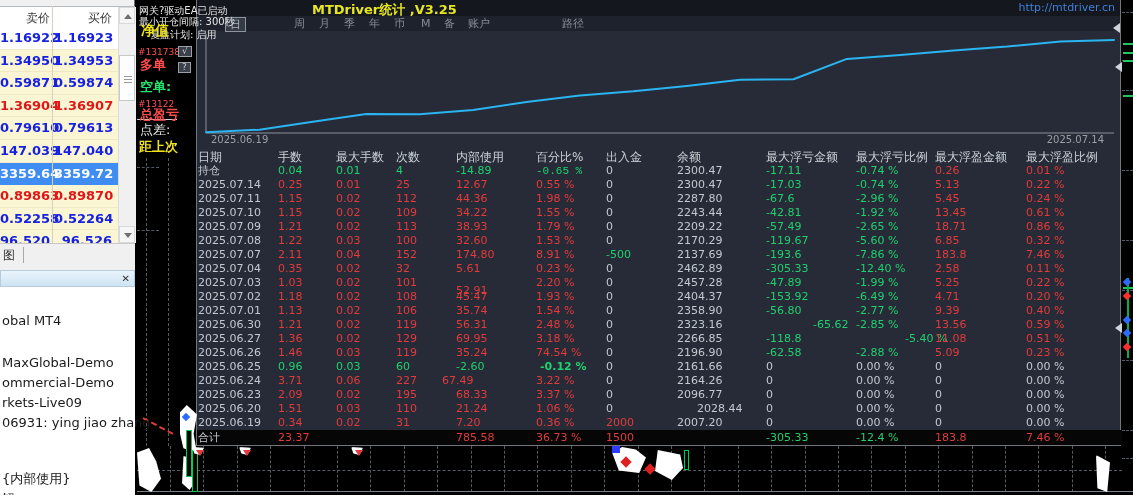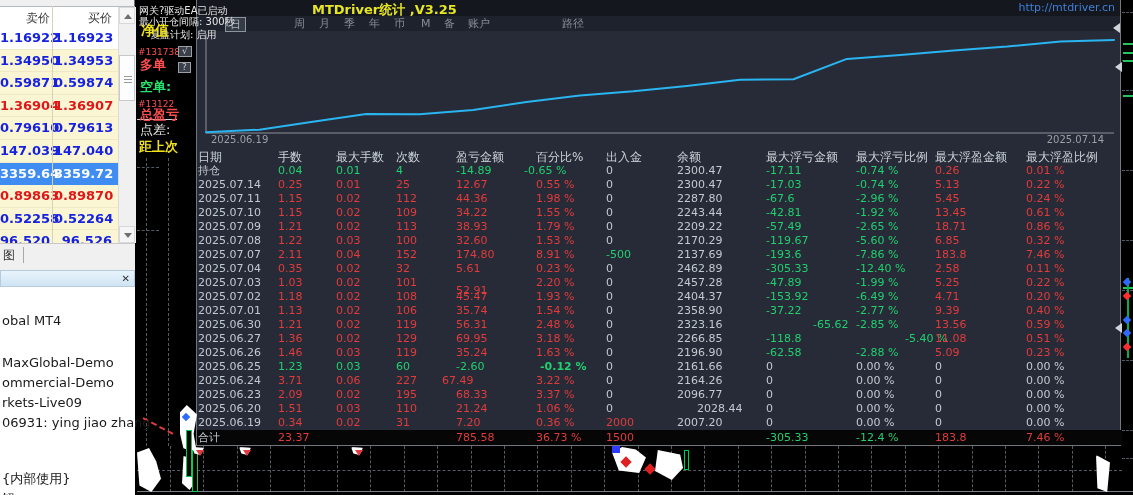--- a/index.html
+++ b/index.html
@@ -204,37 +204,37 @@
       <polyline id="equity-line" fill="none" stroke-width="2" stroke-linejoin="round" stroke-linecap="round" points="9.0,102.2 62.4,99.7 115.8,91.7 169.2,83.9 222.6,84.2 276.1,80.1 329.5,72.0 382.9,65.4 436.3,61.3 489.7,56.0 543.1,49.8 596.5,49.2 649.9,28.9 703.4,25.1 756.8,20.5 810.2,16.6 863.6,11.4 917.0,9.9" stroke="#2ab4f0"></polyline>
     </svg>
     <span class="axis-label" style="left:14px;top:134px;">2025.06.19</span>
     <span class="axis-label" style="right:16px;top:134px;">2025.07.14</span>
 
     <div id="t-head" class="abs" style="left:0;top:150px;width:925px;height:14px;">
         <div class="tcell" style="left: 1px;">日期</div>
         <div class="tcell" style="left: 81px;">手数</div>
         <div class="tcell" style="left: 139px;">最大手数</div>
         <div class="tcell" style="left: 199px;">次数</div>
-        <div class="tcell" style="left: 259px;">盈亏金额</div>
+        <div class="tcell" style="left: 259px;">内部使用</div>
         <div class="tcell" style="left: 339px;">百分比%</div>
         <div class="tcell" style="left: 409px;">出入金</div>
         <div class="tcell" style="left: 480px;">余额</div>
         <div class="tcell" style="left: 569px;">最大浮亏金额</div>
         <div class="tcell" style="left: 659px;">最大浮亏比例</div>
         <div class="tcell" style="left: 738px;">最大浮盈金额</div>
         <div class="tcell" style="left: 829px;">最大浮盈比例</div>
       </div>
     <div id="t-body" class="abs" style="left:0;top:164px;width:925px;">
         <div class="trow">
           <div class="tcell c-dim" style="left: 1px;">持仓</div>
           <div class="tcell c-green" style="left: 81px;">0.04</div>
           <div class="tcell c-green" style="left: 139px;">0.01</div>
           <div class="tcell c-green" style="left: 199px;">4</div>
           <div class="tcell c-green" style="left: 259px;">-14.89</div>
-          <div class="tcell c-green" style="left: 327px;">-0.65 %</div>
+          <div class="tcell c-green" style="left: 339px; font-family: Liberation Mono, monospace;">-0.65 %</div>
           <div class="tcell c-dim" style="left: 409px;">0</div>
           <div class="tcell c-dim" style="left: 480px;">2300.47</div>
           <div class="tcell c-green" style="left: 569px;">-17.11</div>
           <div class="tcell c-green" style="left: 659px;">-0.74 %</div>
           <div class="tcell c-red" style="left: 738px;">0.26</div>
           <div class="tcell c-red" style="left: 829px;">0.01 %</div>
         </div>
         <div class="trow">
           <div class="tcell c-dim" style="left: 1px;">2025.07.14</div>
           <div class="tcell c-red" style="left: 81px;">0.25</div>
@@ -363,21 +363,21 @@
         </div>
         <div class="trow">
           <div class="tcell c-dim" style="left: 1px;">2025.07.01</div>
           <div class="tcell c-red" style="left: 81px;">1.13</div>
           <div class="tcell c-red" style="left: 139px;">0.02</div>
           <div class="tcell c-red" style="left: 199px;">106</div>
           <div class="tcell c-red" style="left: 259px;">35.74</div>
           <div class="tcell c-red" style="left: 339px;">1.54 %</div>
           <div class="tcell c-dim" style="left: 409px;">0</div>
           <div class="tcell c-dim" style="left: 480px;">2358.90</div>
-          <div class="tcell c-green" style="left: 569px;">-37.22</div>
+          <div class="tcell c-green" style="left: 569px;">-56.80</div>
           <div class="tcell c-green" style="left: 659px;">-2.77 %</div>
           <div class="tcell c-red" style="left: 738px;">9.39</div>
           <div class="tcell c-red" style="left: 829px;">0.40 %</div>
         </div>
         <div class="trow">
           <div class="tcell c-dim" style="left: 1px;">2025.06.30</div>
           <div class="tcell c-red" style="left: 81px;">1.21</div>
           <div class="tcell c-red" style="left: 139px;">0.02</div>
           <div class="tcell c-red" style="left: 199px;">119</div>
           <div class="tcell c-red" style="left: 259px;">56.31</div>
@@ -402,31 +402,31 @@
           <div class="tcell c-green" style="left: 663px; margin-left: 45px;">-5.40 %</div>
           <div class="tcell c-red" style="left: 738px;">11.08</div>
           <div class="tcell c-red" style="left: 829px;">0.51 %</div>
         </div>
         <div class="trow">
           <div class="tcell c-dim" style="left: 1px;">2025.06.26</div>
           <div class="tcell c-red" style="left: 81px;">1.46</div>
           <div class="tcell c-red" style="left: 139px;">0.03</div>
           <div class="tcell c-red" style="left: 199px;">119</div>
           <div class="tcell c-red" style="left: 259px;">35.24</div>
-          <div class="tcell c-red" style="left: 339px;">1.63 %</div>
+          <div class="tcell c-red" style="left: 339px;">74.54 %</div>
           <div class="tcell c-dim" style="left: 409px;">0</div>
           <div class="tcell c-dim" style="left: 480px;">2196.90</div>
           <div class="tcell c-green" style="left: 569px;">-62.58</div>
           <div class="tcell c-green" style="left: 659px;">-2.88 %</div>
           <div class="tcell c-red" style="left: 738px;">5.09</div>
           <div class="tcell c-red" style="left: 829px;">0.23 %</div>
         </div>
         <div class="trow">
           <div class="tcell c-dim" style="left: 1px;">2025.06.25</div>
-          <div class="tcell c-green" style="left: 81px;">1.23</div>
+          <div class="tcell c-green" style="left: 81px;">0.96</div>
           <div class="tcell c-green" style="left: 139px;">0.03</div>
           <div class="tcell c-green" style="left: 199px;">60</div>
           <div class="tcell c-green" style="left: 259px;">-2.60</div>
           <div class="tcell c-green" style="left: 343px; font-weight: bold;">-0.12 %</div>
           <div class="tcell c-dim" style="left: 409px;">0</div>
           <div class="tcell c-dim" style="left: 480px;">2161.66</div>
           <div class="tcell c-dim" style="left: 569px;">0</div>
           <div class="tcell c-dim" style="left: 659px;">0.00 %</div>
           <div class="tcell c-dim" style="left: 738px;">0</div>
           <div class="tcell c-dim" style="left: 829px;">0.00 %</div>

